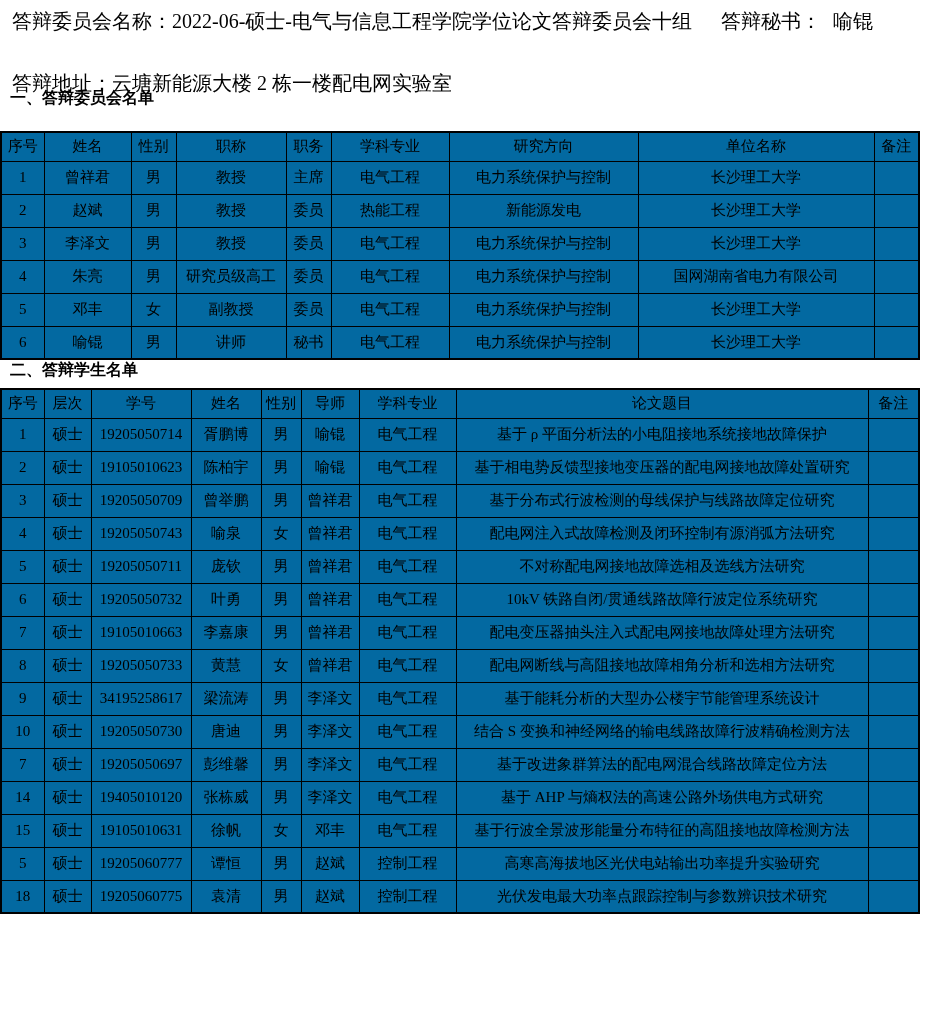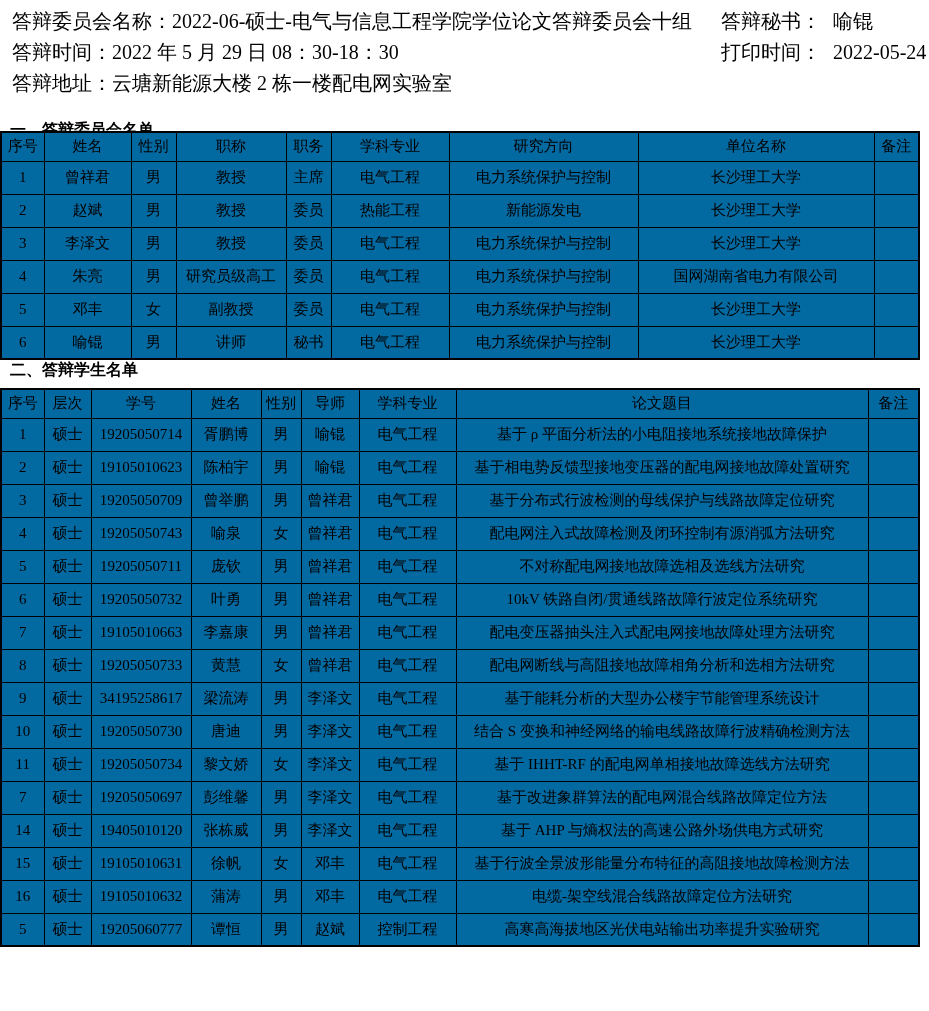--- a/index.html
+++ b/index.html
@@ -12,21 +12,21 @@
   .page { position: relative; width: 929px; height: 1011px; background: #fff; overflow: hidden; }
 
   .hline { position: absolute; left: 12px; width: 912px; font-size: 20px; line-height: 22px; white-space: nowrap; }
   .hline-1 { top: 10px; }
   .hline-2 { top: 41px; }
   .hline-3 { top: 72px; }
   .hr-right { position: absolute; left: 673px; top: 0; white-space: nowrap; margin-left: 36px; }
   .gap-val { margin-left: 12px; }
 
   .sec-title { position: absolute; left: 10px; font-size: 16px; font-weight: bold; line-height: 20px; }
-  .sec-title-1 { top: 88px; margin-top: 32px; }
+  .sec-title-1 { top: 88px; }
   .sec-title-2 { top: 360px; }
 
   table { position: absolute; left: 0; border-collapse: collapse; table-layout: fixed; border: 2px solid #000; background: #0369a1; }
   #committee-table { top: 131px; width: 918px; }
   #students-table  { top: 388px; width: 918px; }
   th, td {
     border: 1px solid #000;
     text-align: center; vertical-align: middle;
     font-weight: normal; font-size: 15px;
     padding: 0 2px; overflow: hidden; white-space: nowrap;
@@ -39,26 +39,20 @@
 
 <div class="page">
 
   <div class="hline hline-1">
     <span>答辩委员会名称：</span><span>2022-06-硕士-电气与信息工程学院学位论文答辩委员会十组</span>
     <span class="hr-right">
       <span>答辩秘书：</span><span class="gap-val">喻锟</span>
     </span>
   </div>
 
-  <div class="hline hline-2">
-    <span>答辩时间：</span><span>2022 年 5 月 29 日 08：30-18：30</span>
-    <span class="hr-right">
-      <span>打印时间：</span><span class="gap-val">2022-05-24</span>
-    </span>
-  </div>
 
   <div class="hline hline-3">
     <span>答辩地址：</span><span>云塘新能源大楼 2 栋一楼配电网实验室</span>
   </div>
 
   <div class="sec-title sec-title-1">一、答辩委员会名单</div>
 
   <table id="committee-table">
     <colgroup>
       <col style="width:43px">
@@ -286,31 +280,20 @@
           <td>硕士</td>
           <td>19205050730</td>
           <td>唐迪</td>
           <td>男</td>
           <td>李泽文</td>
           <td>电气工程</td>
           <td>结合 S 变换和神经网络的输电线路故障行波精确检测方法</td>
           <td></td>
         </tr>
         <tr>
-          <td>11</td>
-          <td>硕士</td>
-          <td>19205050734</td>
-          <td>黎文娇</td>
-          <td>女</td>
-          <td>李泽文</td>
-          <td>电气工程</td>
-          <td>基于 IHHT-RF 的配电网单相接地故障选线方法研究</td>
-          <td></td>
-        </tr>
-        <tr>
           <td>7</td>
           <td>硕士</td>
           <td>19205050697</td>
           <td>彭维馨</td>
           <td>男</td>
           <td>李泽文</td>
           <td>电气工程</td>
           <td>基于改进象群算法的配电网混合线路故障定位方法</td>
           <td></td>
         </tr>
@@ -330,37 +313,37 @@
           <td>硕士</td>
           <td>19105010631</td>
           <td>徐帆</td>
           <td>女</td>
           <td>邓丰</td>
           <td>电气工程</td>
           <td>基于行波全景波形能量分布特征的高阻接地故障检测方法</td>
           <td></td>
         </tr>
         <tr>
-          <td>16</td>
-          <td>硕士</td>
-          <td>19105010632</td>
-          <td>蒲涛</td>
-          <td>男</td>
-          <td>邓丰</td>
-          <td>电气工程</td>
-          <td>电缆-架空线混合线路故障定位方法研究</td>
-          <td></td>
-        </tr>
-        <tr>
           <td>5</td>
           <td>硕士</td>
           <td>19205060777</td>
           <td>谭恒</td>
           <td>男</td>
           <td>赵斌</td>
           <td>控制工程</td>
           <td>高寒高海拔地区光伏电站输出功率提升实验研究</td>
           <td></td>
         </tr>
+        <tr>
+          <td>18</td>
+          <td>硕士</td>
+          <td>19205060775</td>
+          <td>袁清</td>
+          <td>男</td>
+          <td>赵斌</td>
+          <td>控制工程</td>
+          <td>光伏发电最大功率点跟踪控制与参数辨识技术研究</td>
+          <td></td>
+        </tr>
       </tbody>
   </table>
 
 </div>
 
 </body></html>

